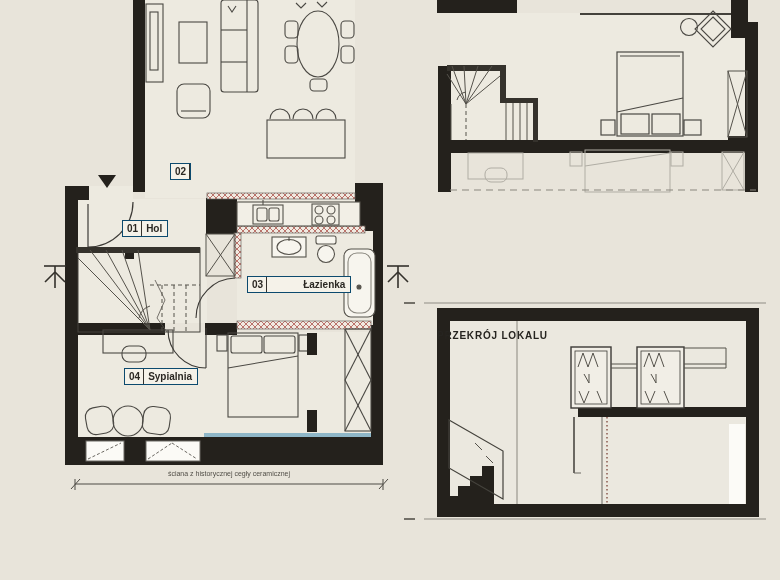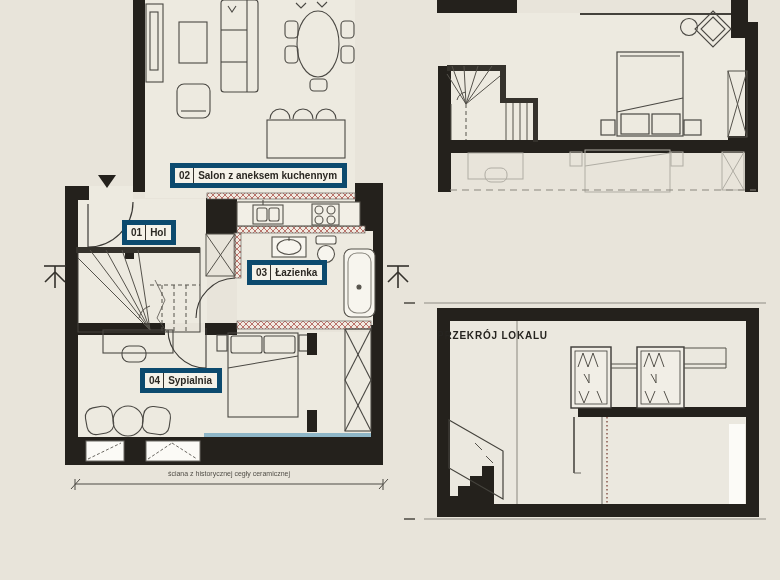--- a/index.html
+++ b/index.html
@@ -1,19 +1,19 @@
 <!DOCTYPE html>
 <html><head>
 <meta charset="utf-8">
 <style>
   html,body{margin:0;padding:0;background:#c9c6bd;}
   #screen{position:relative;width:780px;height:580px;background:#e8e4da;overflow:hidden;
           font-family:"Liberation Sans",sans-serif;}
   #drawing{position:absolute;left:0;top:0;}
-  .room-label{position:absolute;display:flex;align-items:stretch;border:5px solid #0c4a6e;
+  .room-label{position:absolute;display:flex;align-items:stretch;border:1px solid #0c4a6e;
               background:#f5f2e9;color:#2b2823;font:700 10px/12px "Liberation Sans",sans-serif;
               white-space:nowrap;z-index:5;}
   .room-label .num{padding:2px 3px 1px 4px;border-right:1px solid #35322c;}
   .room-label .nm{padding:2px 5px 1px 4px;}
   .sec-title{position:absolute;left:437px;top:282px;font:700 10px "Liberation Sans",sans-serif;
              letter-spacing:.8px;color:#262420;z-index:5;margin-top:48px;}
   .dim-note{position:absolute;left:109px;top:470px;width:240px;text-align:center;
             font:400 7px "Liberation Sans",sans-serif;color:#514e47;z-index:5;}
 </style>
 </head>
@@ -350,29 +350,28 @@
   </g>
 </svg>
 
 <div class="room-label" style="left:122px;top:220px;text-align:center;">
   <span class="num">01</span>
   <span class="nm">Hol</span>
 </div>
 
 <div class="room-label" style="left:170px;top:163px;">
   <span class="num">02</span>
-  <span class="nm">Salon z aneksem kuchennym</span>
-</div>
-
-<div class="room-label" style="left:247px;top:260px;">
+</div>
+
+<div class="room-label" style="left:247px;top:276px;gap:32px;">
   <span class="num">03</span>
   <span class="nm">Łazienka</span>
 </div>
 
-<div class="room-label" style="left:124px;top:368px;margin-left:16px;">
+<div class="room-label" style="left:124px;top:368px;">
   <span class="num">04</span>
   <span class="nm">Sypialnia</span>
 </div>
 
 <div class="sec-title">PRZEKRÓJ LOKALU</div>
 
 <div class="dim-note">ściana z historycznej cegły ceramicznej</div>
 
 </div>
 

